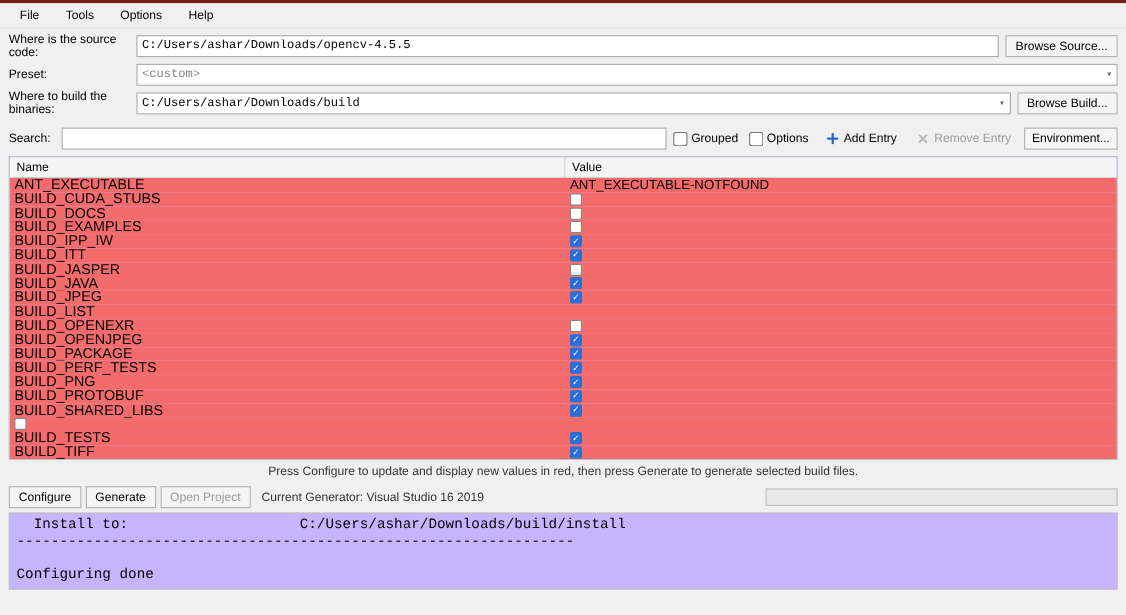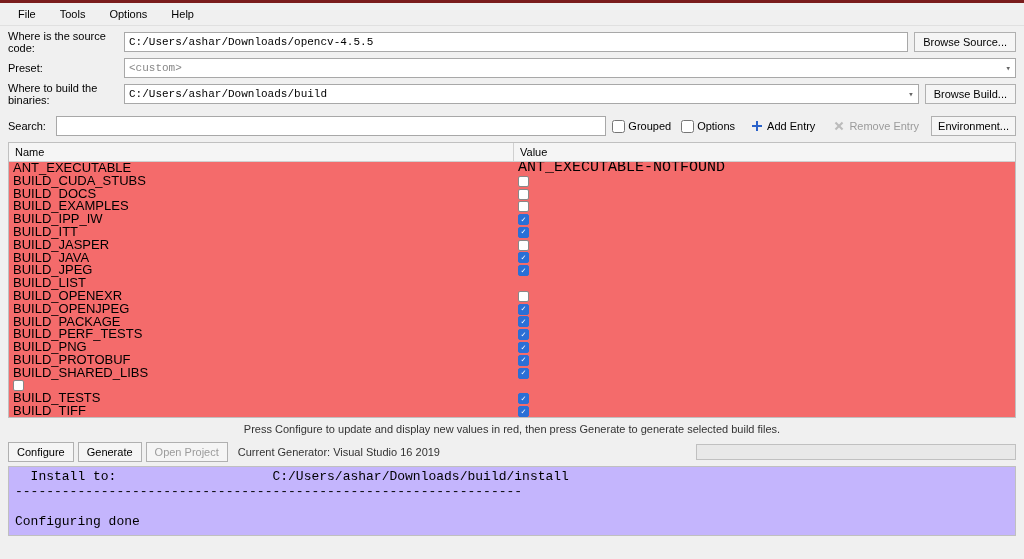--- a/index.html
+++ b/index.html
@@ -156,23 +156,22 @@
     white-space: nowrap;
     overflow: hidden;
     font-size: 13px;
     line-height: 12.8px;
   }
   .table-row .cell-value {
     flex: 1;
     padding: 4px 4px;
     display: flex;
     align-items: center;
-    font-size: 15px;
+    font-size: 12px;
     line-height: 12.8px;
-    font-family: Liberation Mono, monospace;
   }
   .chkcell {
     width: 11px; height: 11px;
     border: 1px solid #888;
     border-radius: 2px;
     background: #fff;
     display: inline-flex;
     align-items: center; justify-content: center;
     font-size: 8px;
   }

